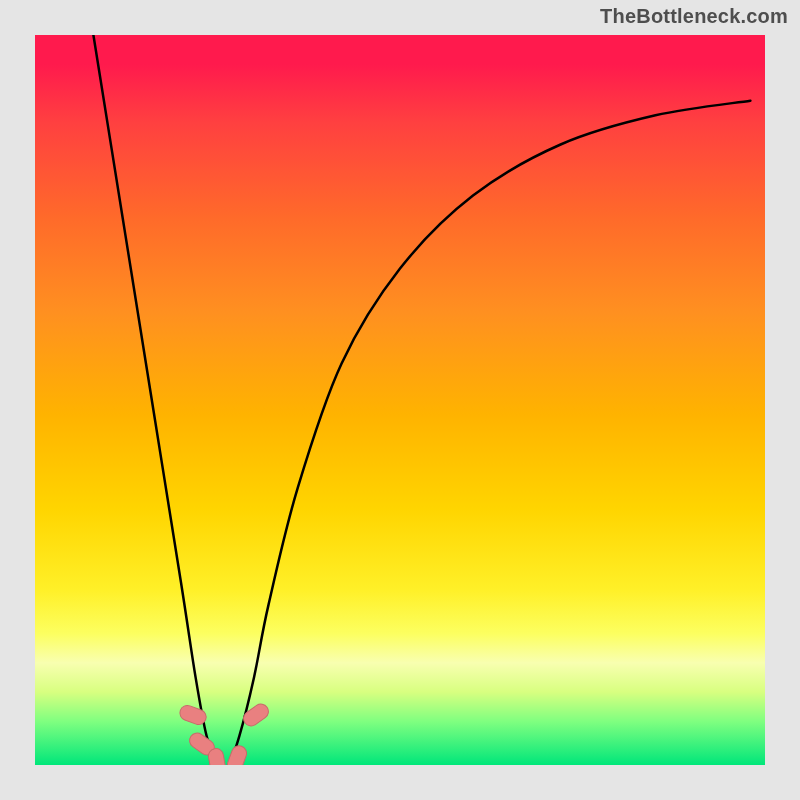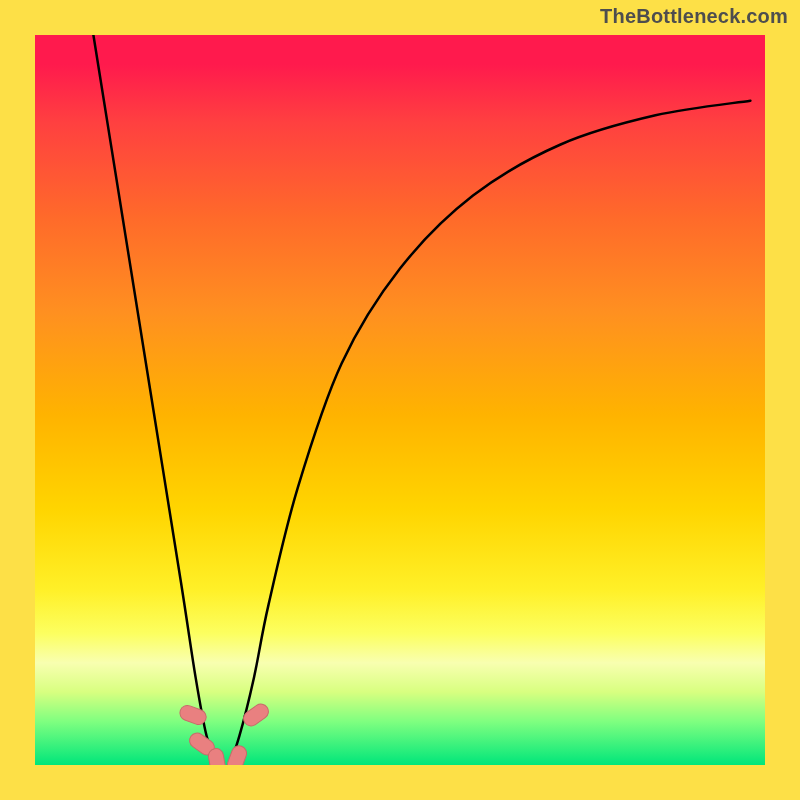--- a/index.html
+++ b/index.html
@@ -9,21 +9,21 @@
     height: 800px;
     overflow: hidden;
     background: #000;
   }
   .frame {
     position: absolute;
     left: 0;
     top: 0;
     width: 800px;
     height: 800px;
-    background: #fde047;
+    background: #e5e5e5;
   }
   .plot {
     position: absolute;
     left: 35px;
     top: 35px;
     width: 730px;
     height: 730px;
     overflow: hidden;
   }
   .gradient {

